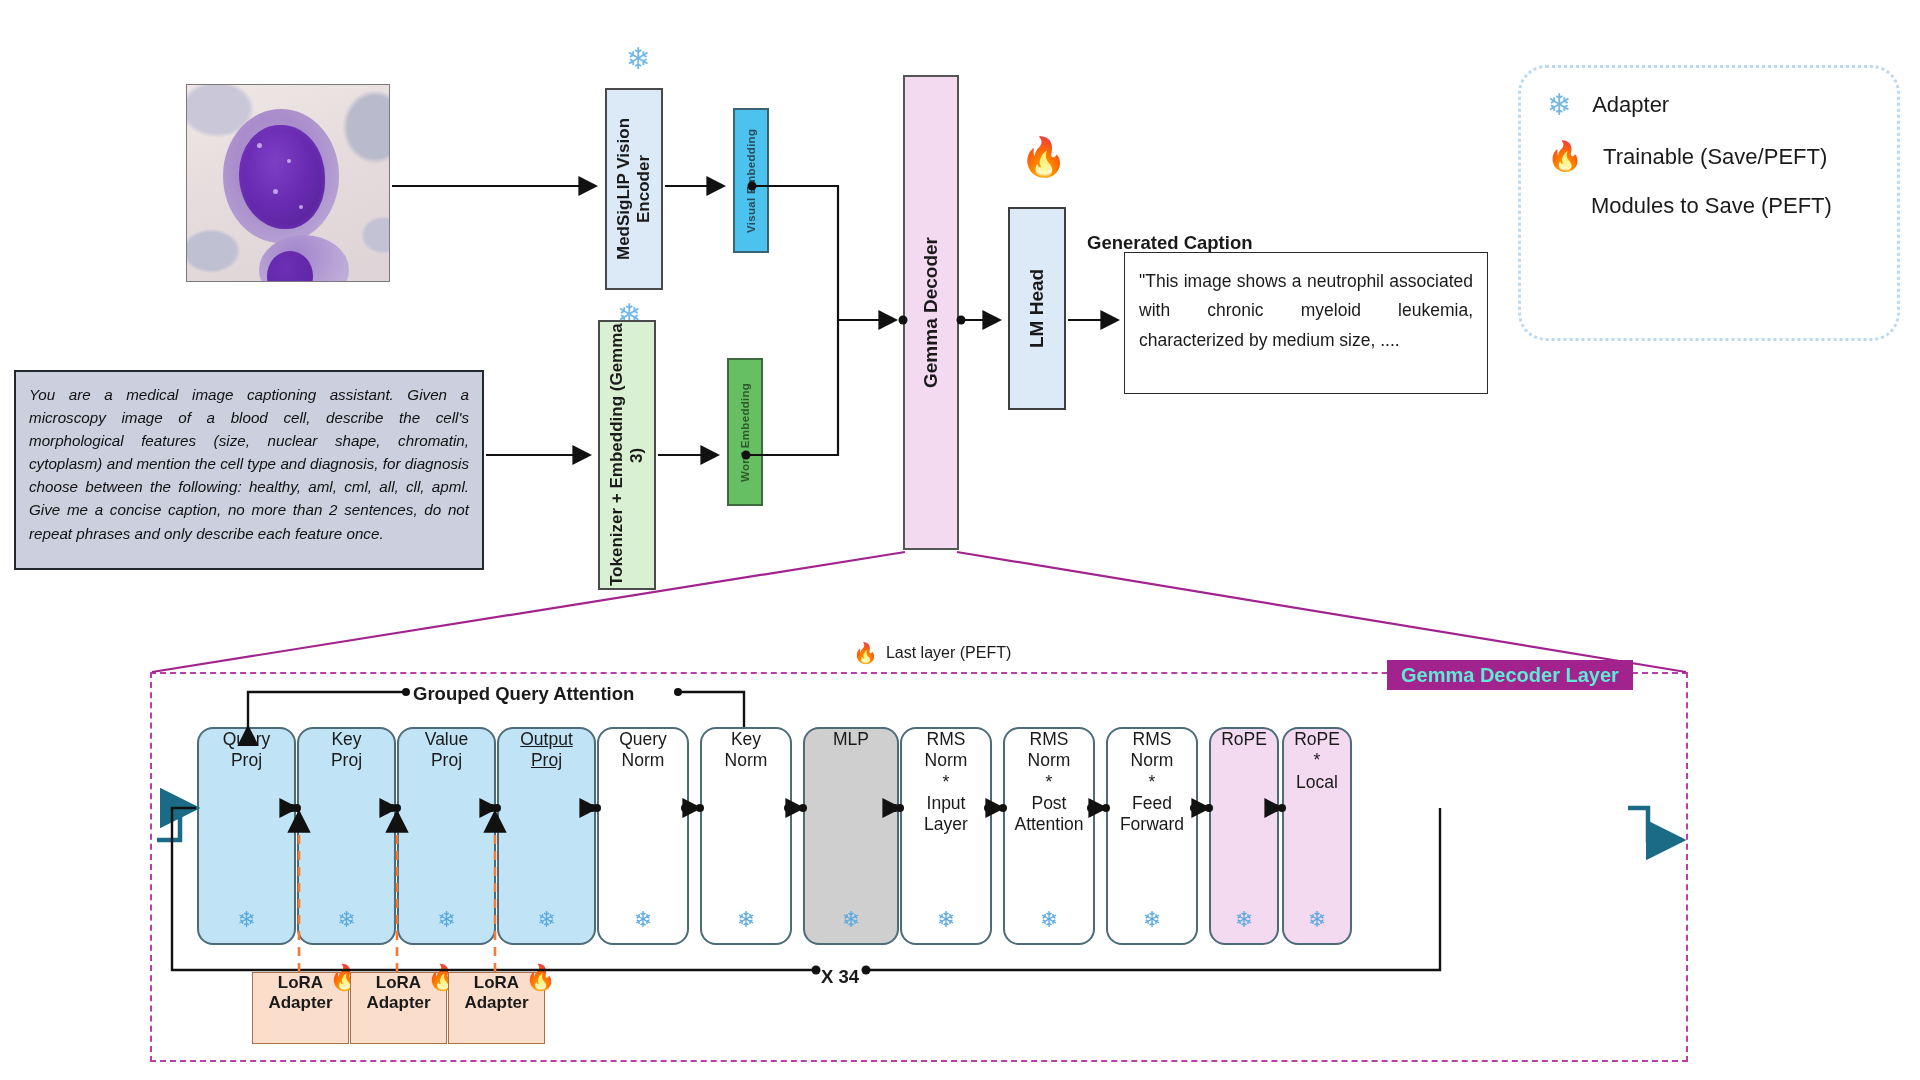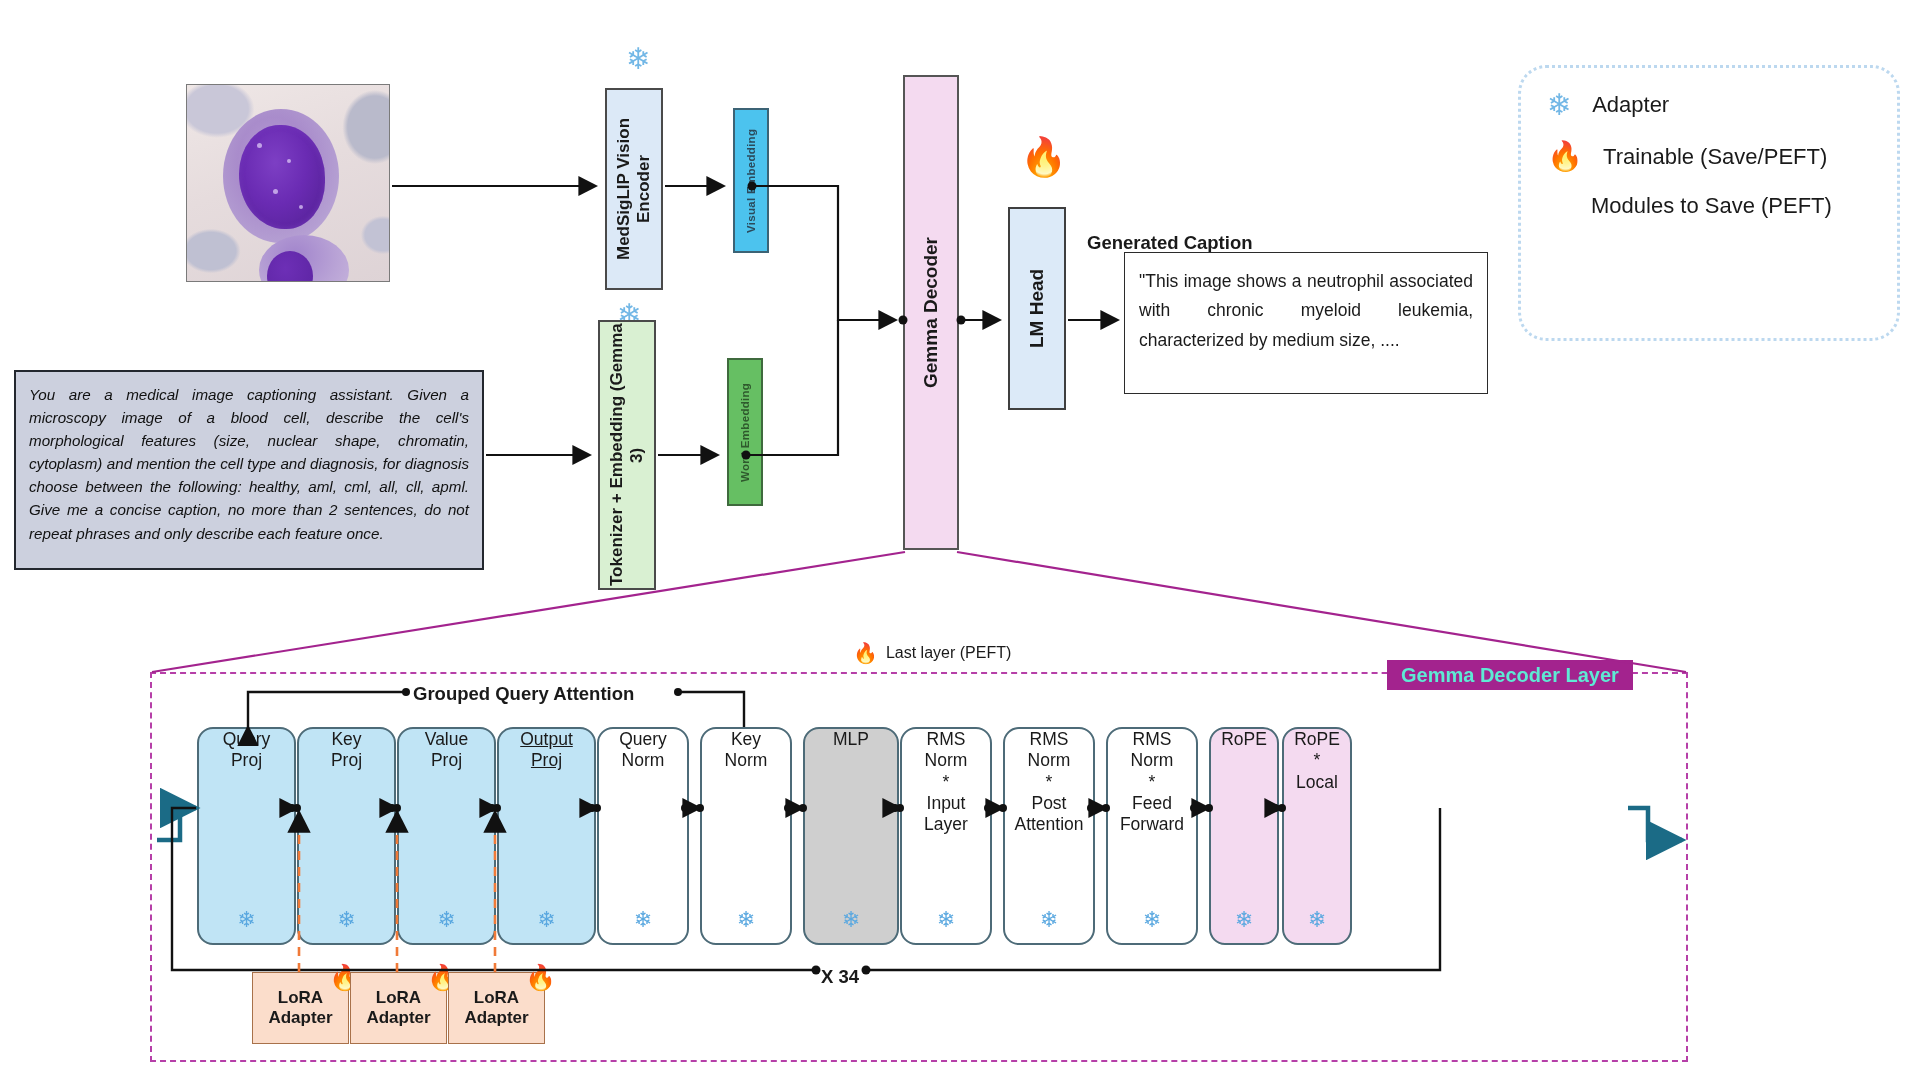--- a/index.html
+++ b/index.html
@@ -75,21 +75,21 @@
   .node{position:absolute;border:2px solid #4d6b78;border-radius:16px;display:flex;flex-direction:column;
         align-items:center;justify-content:flex-start;top:727px;height:214px;}
   .node .title{font-size:17.5px;line-height:1.22;text-align:center;padding:0 3px;}
   .node .snow{position:absolute;bottom:12px;font-size:22px;color:#5aa8e0;line-height:1;}
   .node.blue{background:#c0e4f5;}
   .node.white{background:#ffffff;}
   .node.grey{background:#cfcfcf;}
   .node.pink{background:#f4daf0;}
 
   .lora{position:absolute;top:972px;width:95px;height:70px;background:#fbddcb;border:1.6px solid #a8714a;
-        display:flex;flex-direction:column;align-items:center;justify-content:center;
+        display:flex;flex-direction:column;align-items:center;
         font-weight:bold;font-size:17px;line-height:1.18;text-align:center;}
   .lora .flame{position:absolute;right:-13px;top:-10px;font-size:25px;}
 
   .snowflake{color:#72b7e6;font-size:26px;line-height:1;}
   .flame-ico{font-size:26px;line-height:1;}
   svg.ov{position:absolute;left:0;top:0;width:1920px;height:1080px;pointer-events:none;}
 </style>
 </head>
 <body>
 

